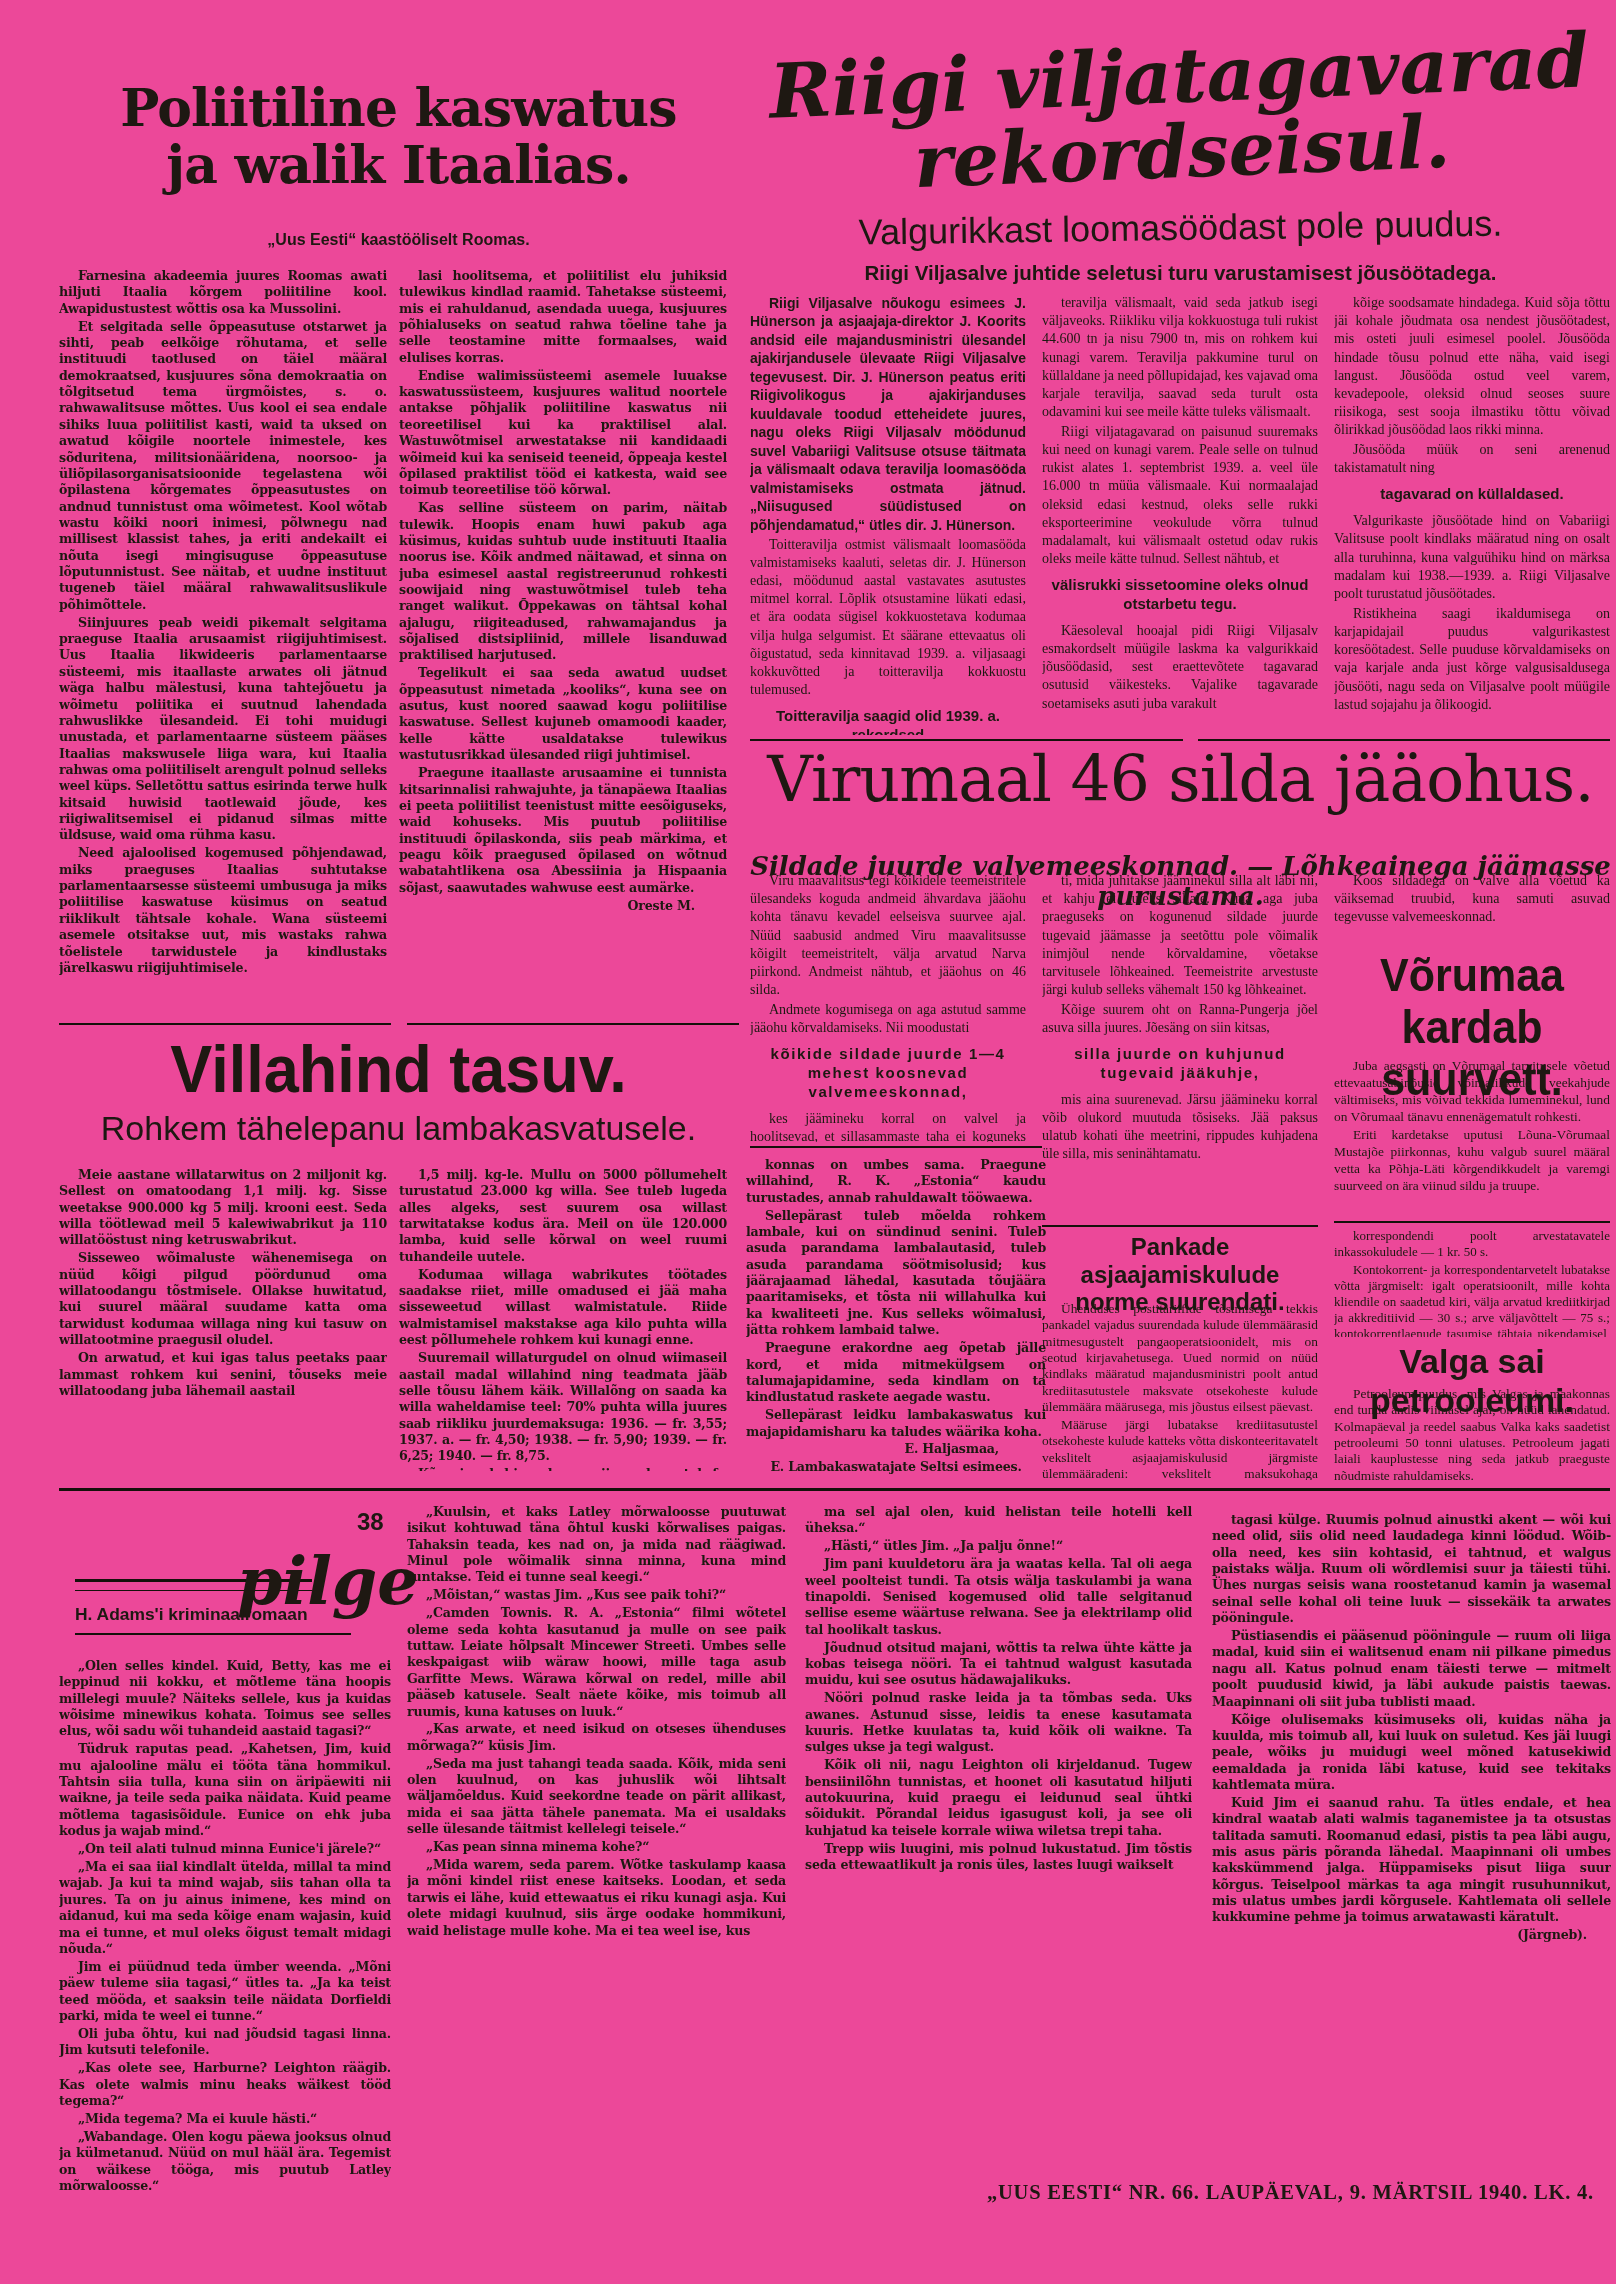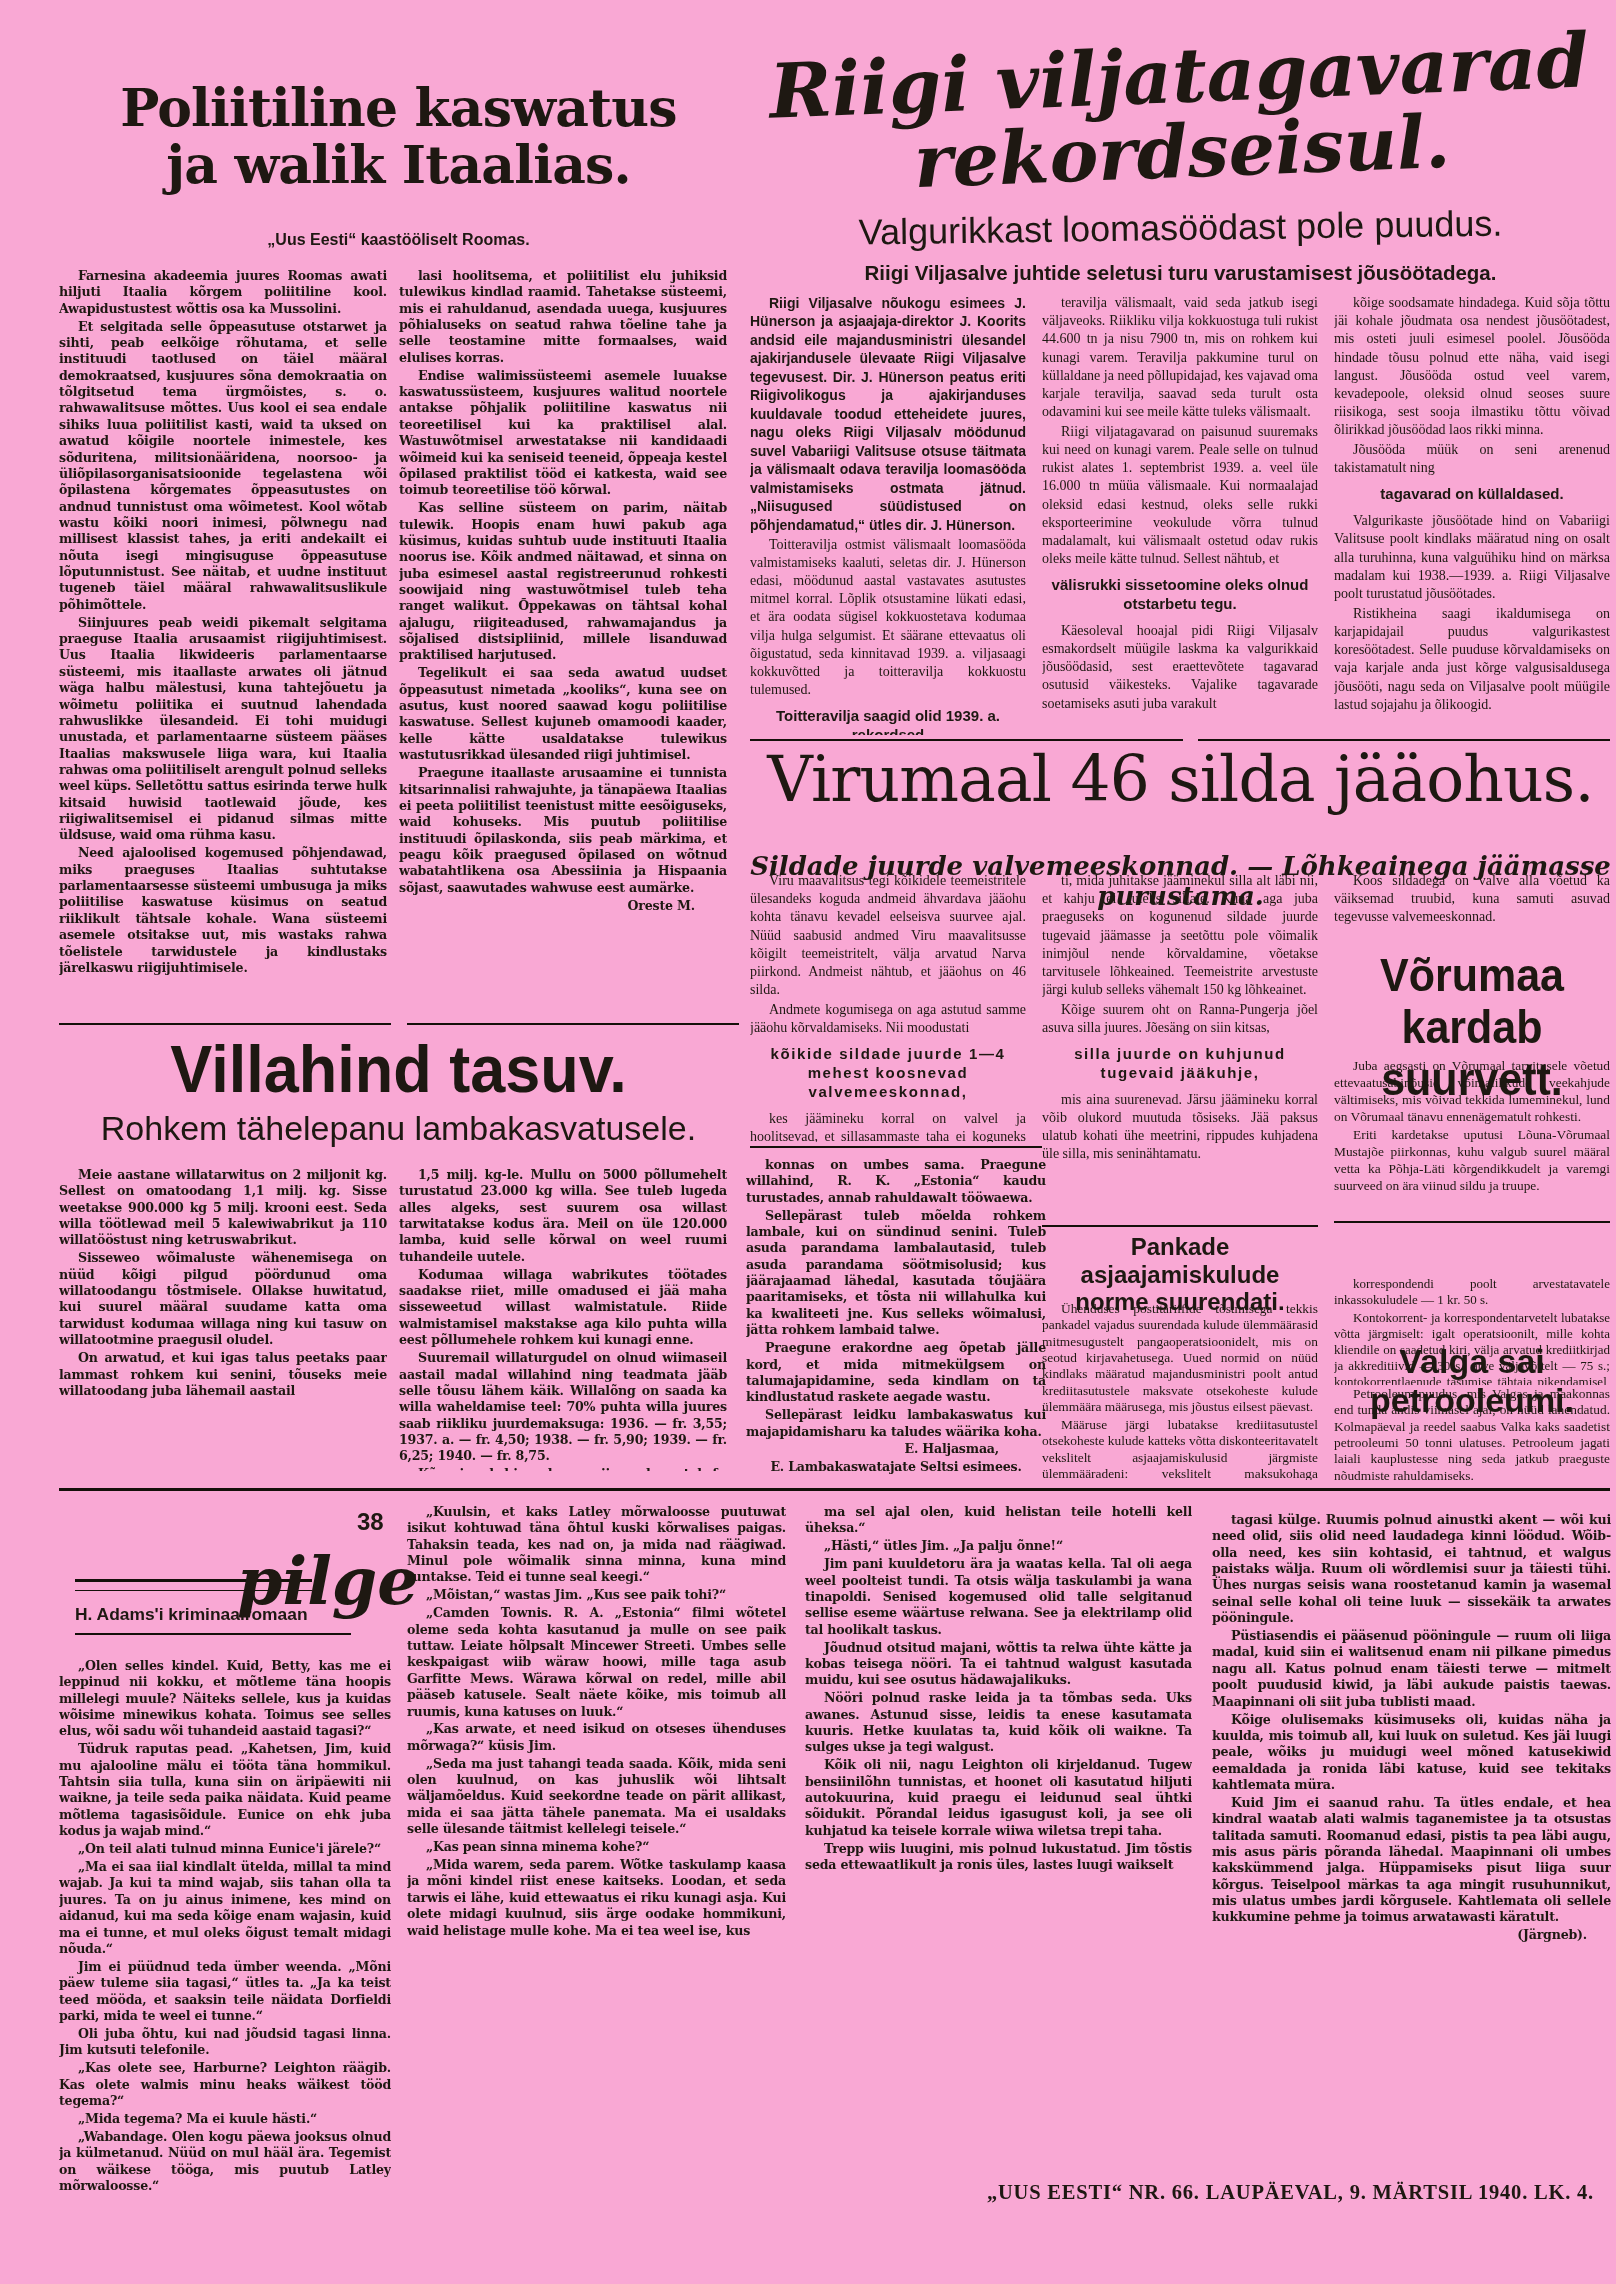--- a/index.html
+++ b/index.html
@@ -1,16 +1,16 @@
 <!DOCTYPE html>
 <html style="font-size:12.6px"><head>
 <meta charset="utf-8">
 <style>
   html,body{margin:0;padding:0;background:#777;}
-  .page{position:relative;width:1617px;height:2284px;background:#f9a8d4;color:#1e1812;
+  .page{position:relative;width:1617px;height:2284px;background:#ec4899;color:#1e1812;
         font-family:"Liberation Serif", serif;overflow:hidden;}
   .abs{position:absolute;}
   .center{text-align:center;}
   .col{position:absolute;overflow:hidden;text-align:justify;}
   .col p{margin:0 0 1.6px 0;text-indent:19px;}
   .col p.first{text-indent:19px;}
   
   .frk{font-family:"DejaVu Serif", serif;font-weight:600;font-size:12.6px;line-height:1.3;
        letter-spacing:-0.2px;}
   
@@ -137,21 +137,21 @@
     <div>suurvett.</div>
   </div>
   <div class="col rom" style="left:1334px;top:1058px;width:276px;height:156px;font-size:13.4px;line-height:1.26;">
     <div>
         <p>Juba aegsasti on Võrumaal tarvitusele võetud ettevaatusabinõusid võimalikkude veekahjude vältimiseks, mis võivad tekkida lumeminekul, lund on Võrumaal tänavu ennenägematult rohkesti.</p>
         <p>Eriti kardetakse uputusi Lõuna-Võrumaal Mustajõe piirkonnas, kuhu valgub suurel määral vetta ka Põhja-Läti kõrgendikkudelt ja varemgi suurveed on ära viinud sildu ja truupe.</p>
       </div>
   </div>
   <div class="rule" style="left:1334px;top:1221px;width:276px;height:1.6px;"></div>
 
-  <div class="col rom" style="left:1334px;top:1276px;width:276px;height:109px;font-size:13px;line-height:1.24;">
+  <div class="col rom" style="left:1334px;top:1228px;width:276px;height:109px;font-size:13px;line-height:1.24;">
     <div>
         <p>korrespondendi poolt arvestatavatele inkassokuludele — 1 kr. 50 s.</p>
         <p>Kontokorrent- ja korrespondentarvetelt lubatakse võtta järgmiselt: igalt operatsioonilt, mille kohta kliendile on saadetud kiri, välja arvatud krediitkirjad ja akkreditiivid — 30 s.; arve väljavõttelt — 75 s.; kontokorrentlaenude tasumise tähtaja pikendamisel, kui operatsioonide teostamine sünnib kolme kuu jooksul, igalt operatsioonilt 40 s.</p>
       </div>
   </div>
 
   <div class="abs center hl-sans" style="left:1334px;top:1342px;width:276px;font-size:34px;">Valga sai petrooleumi.</div>
   <div class="col rom" style="left:1334px;top:1386px;width:276px;height:96px;font-size:13.4px;line-height:1.22;">
     <div>
         <p>Petrooleumipuudus, mis Valgas ja maakonnas end tunda andis viimasel ajal, on nüüd lahendatud. Kolmapäeval ja reedel saabus Valka kaks saadetist petrooleumi 50 tonni ulatuses. Petrooleum jagati laiali kauplustesse ning seda jatkub praeguste nõudmiste rahuldamiseks.</p>

